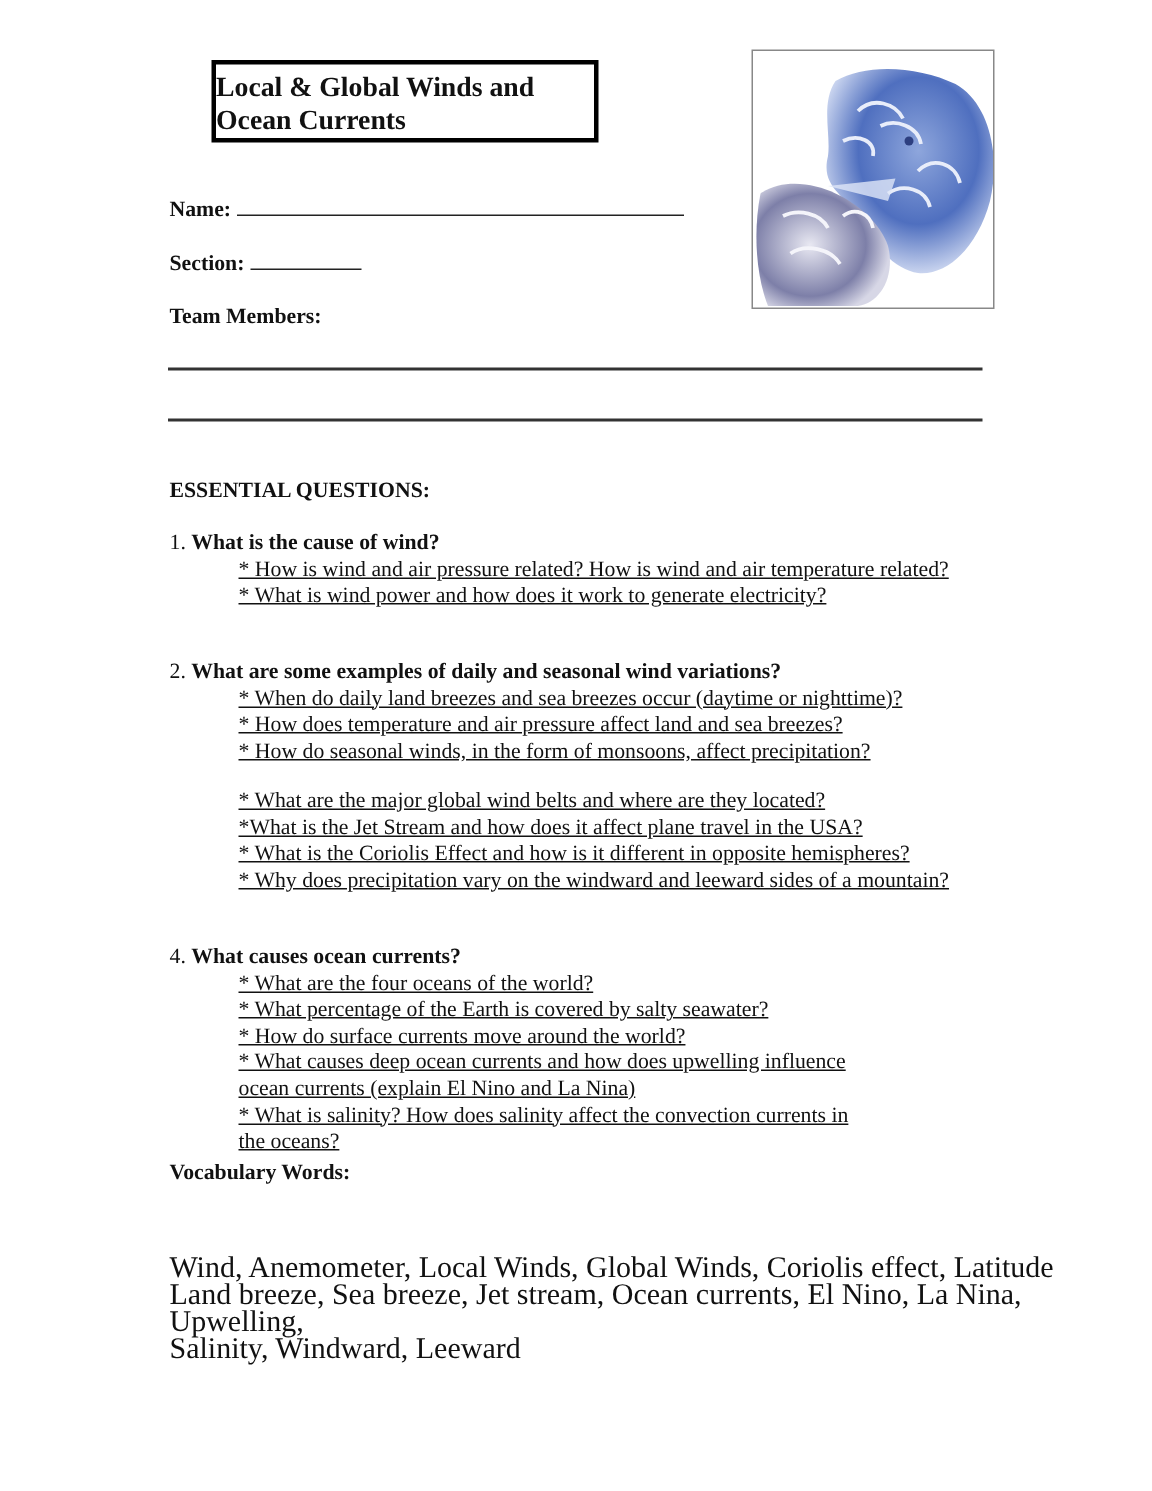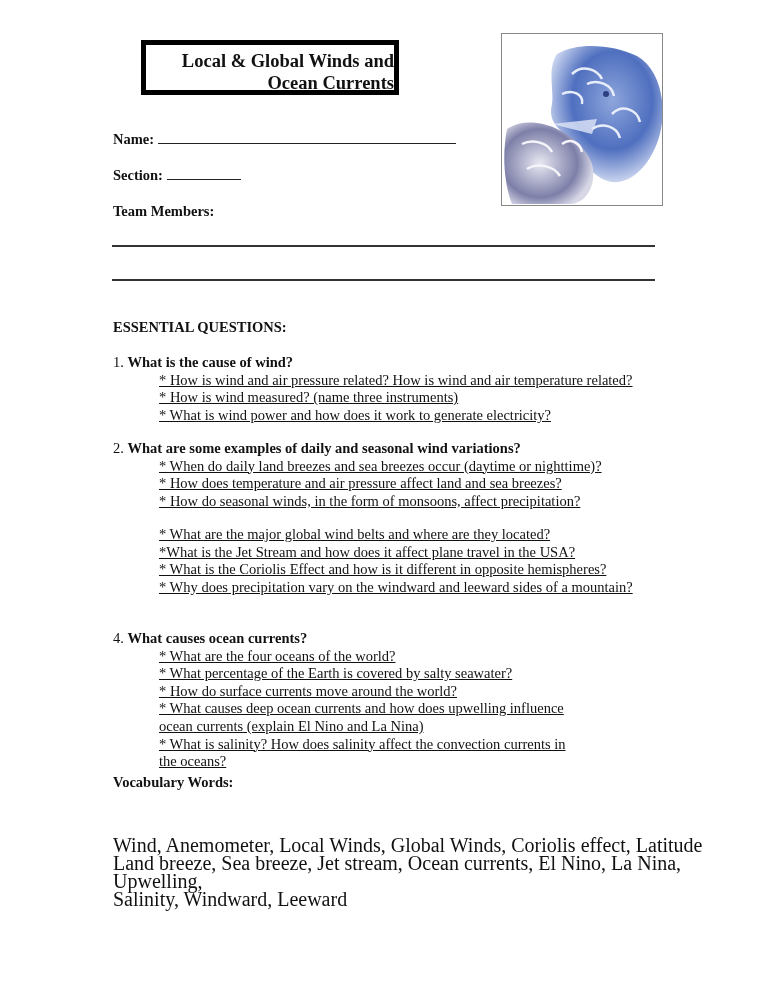--- a/index.html
+++ b/index.html
@@ -2,22 +2,22 @@
 <html><head>
 <meta charset="utf-8">
 <style>
   html, body { margin:0; padding:0; background:#ffffff; }
   body {
     width:768px; height:994px; position:relative; overflow:hidden;
     font-family:"Liberation Serif", "DejaVu Serif", serif; color:#111;
   }
   .title-box {
     position:absolute; left:141px; top:40px; width:258px; height:55px;
-    border:5px solid #000000; box-sizing:border-box;
-    text-align:right; font-weight:bold; font-size:18.5px; line-height:22px;
+    border:3px solid #000000; box-sizing:border-box;
+    text-align:left; font-weight:bold; font-size:18.5px; line-height:22px;
     padding-top:5px;
   }
   .picture-frame {
     position:absolute; left:501px; top:33px; width:162px; height:173px;
     border:1px solid #888; box-sizing:border-box; overflow:hidden; background:#fff;
   }
   .picture-frame svg { display:block; }
   .field { position:absolute; left:113px; font-weight:bold; font-size:14.5px; }
   .uline { display:inline-block; border-bottom:1.5px solid #222; vertical-align:baseline; height:12px; }
   .rule { position:absolute; left:112px; width:543px; height:0; border-top:2px solid #333; }
@@ -75,21 +75,20 @@
 </div>
 
 <div class="rule" style="top:245px;"></div>
 <div class="rule" style="top:279px;"></div>
 
 <div class="text bold" style="top:319px;">ESSENTIAL QUESTIONS:</div>
 
 <div class="q-block" style="top:354px;">
   <span class="q-head"><span>1.</span> <span class="bold">What is the cause of wind?</span></span>
   <span class="q-sub">* How is wind and air pressure related?  How is wind and air temperature related?</span>
-  <span class="q-sub">* How is wind measured? (name three instruments)</span>
   <span class="q-sub">* What is wind power and how does it work to generate electricity?</span>
 </div>
 
 <div class="q-block" style="top:440px;">
   <span class="q-head"><span>2.</span> <span class="bold">What are some examples of daily and seasonal wind variations?</span></span>
   <span class="q-sub">* When do daily land breezes and sea breezes occur (daytime or nighttime)?</span>
   <span class="q-sub">* How does temperature and air pressure affect land and sea breezes?</span>
   <span class="q-sub">* How do seasonal winds, in the form of monsoons, affect precipitation?</span>
 </div>
 

